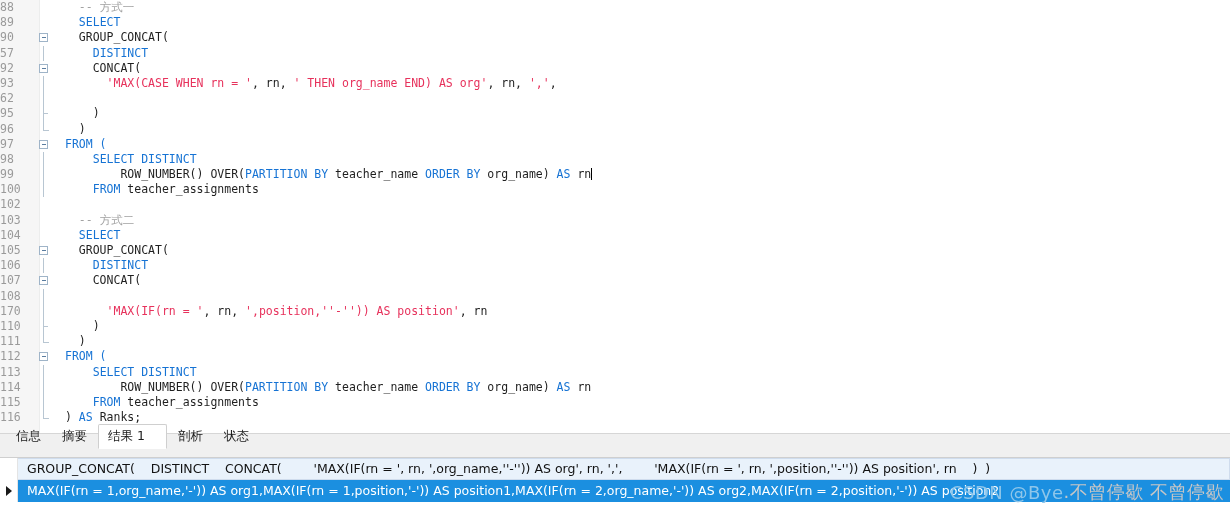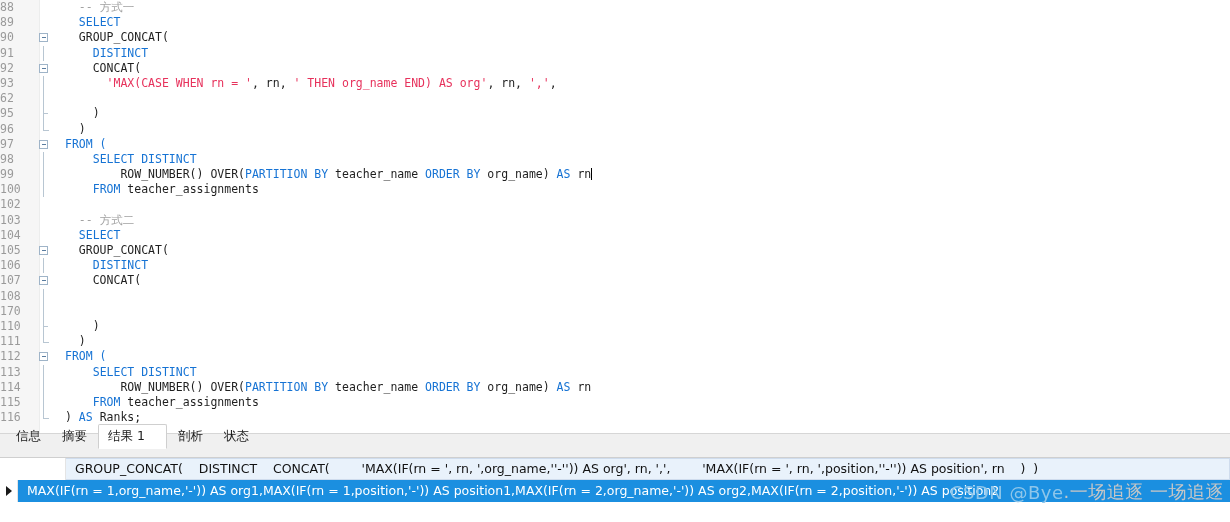--- a/index.html
+++ b/index.html
@@ -169,21 +169,20 @@
     position: relative;
     height: 64px;
     background: #ffffff;
     overflow: hidden;
   }
   .grid-header {
     position: relative;
     display: flex;
     height: 22px;
     background: #ffffff;
-    padding-left: 48px;
   }
   .hdr-corner {
     width: 18px;
     height: 22px;
     background: #ffffff;
     border-right: 1px solid #e4e4e4;
     box-sizing: border-box;
     flex: 0 0 18px;
   }
   .hdr-cell {
@@ -259,38 +258,38 @@
 </style>
 </head>
 <body>
 
 <div id="editor">
   <div id="gutter-bg"></div>
   <div id="code-lines">
       <div class="line"><span class="ln">88</span><span class="code"><span class="pln">  </span><span class="cmt">-- 方式一</span></span></div>
       <div class="line"><span class="ln">89</span><span class="code"><span class="pln">  </span><span class="kw">SELECT</span></span></div>
       <div class="line"><span class="ln">90</span><span class="foldbox"></span><span class="code"><span class="pln">  GROUP_CONCAT(</span></span></div>
-      <div class="line"><span class="ln">91</span><span class="foldline"></span><span class="code"><span class="pln">    </span><span class="kw">DISTINCT</span></span></div>
+      <div class="line"><span class="ln">57</span><span class="foldline"></span><span class="code"><span class="pln">    </span><span class="kw">DISTINCT</span></span></div>
       <div class="line"><span class="ln">92</span><span class="foldbox"></span><span class="code"><span class="pln">    CONCAT(</span></span></div>
       <div class="line"><span class="ln">93</span><span class="foldline"></span><span class="code"><span class="pln">      </span><span class="str">'MAX(CASE WHEN rn = '</span><span class="pln">, rn, </span><span class="str">' THEN org_name END) AS org'</span><span class="pln">, rn, </span><span class="str">','</span><span class="pln">,</span></span></div>
       <div class="line"><span class="ln">62</span><span class="foldline"></span></div>
       <div class="line"><span class="ln">95</span><span class="foldtick"></span><span class="code"><span class="pln">    )</span></span></div>
       <div class="line"><span class="ln">96</span><span class="foldend"></span><span class="code"><span class="pln">  )</span></span></div>
       <div class="line"><span class="ln">97</span><span class="foldbox"></span><span class="code"><span class="kw">FROM (</span></span></div>
       <div class="line"><span class="ln">98</span><span class="foldline"></span><span class="code"><span class="pln">    </span><span class="kw">SELECT DISTINCT</span></span></div>
       <div class="line"><span class="ln">99</span><span class="foldline"></span><span class="code"><span class="pln">        ROW_NUMBER() OVER(</span><span class="kw">PARTITION BY</span><span class="pln"> teacher_name </span><span class="kw">ORDER BY</span><span class="pln"> org_name) </span><span class="kw">AS</span><span class="pln"> rn</span><span class="caret"></span></span></div>
       <div class="line"><span class="ln">100</span><span class="foldline"></span><span class="code"><span class="pln">    </span><span class="kw">FROM</span><span class="pln"> teacher_assignments</span></span></div>
       <div class="line"><span class="ln">102</span><span class="code"><span class="pln"></span></span></div>
       <div class="line"><span class="ln">103</span><span class="code"><span class="pln">  </span><span class="cmt">-- 方式二</span></span></div>
       <div class="line"><span class="ln">104</span><span class="code"><span class="pln">  </span><span class="kw">SELECT</span></span></div>
       <div class="line"><span class="ln">105</span><span class="foldbox"></span><span class="code"><span class="pln">  GROUP_CONCAT(</span></span></div>
       <div class="line"><span class="ln">106</span><span class="foldline"></span><span class="code"><span class="pln">    </span><span class="kw">DISTINCT</span></span></div>
       <div class="line"><span class="ln">107</span><span class="foldbox"></span><span class="code"><span class="pln">    CONCAT(</span></span></div>
       <div class="line"><span class="ln">108</span><span class="foldline"></span></div>
-      <div class="line"><span class="ln">170</span><span class="foldline"></span></div>
+      <div class="line"><span class="ln">170</span><span class="foldline"></span><span class="code"><span class="pln">      </span><span class="str">'MAX(IF(rn = '</span><span class="pln">, rn, </span><span class="str">',position,''-'')) AS position'</span><span class="pln">, rn</span></span></div>
       <div class="line"><span class="ln">110</span><span class="foldtick"></span><span class="code"><span class="pln">    )</span></span></div>
       <div class="line"><span class="ln">111</span><span class="foldend"></span><span class="code"><span class="pln">  )</span></span></div>
       <div class="line"><span class="ln">112</span><span class="foldbox"></span><span class="code"><span class="kw">FROM (</span></span></div>
       <div class="line"><span class="ln">113</span><span class="foldline"></span><span class="code"><span class="pln">    </span><span class="kw">SELECT DISTINCT</span></span></div>
       <div class="line"><span class="ln">114</span><span class="foldline"></span><span class="code"><span class="pln">        ROW_NUMBER() OVER(</span><span class="kw">PARTITION BY</span><span class="pln"> teacher_name </span><span class="kw">ORDER BY</span><span class="pln"> org_name) </span><span class="kw">AS</span><span class="pln"> rn</span></span></div>
       <div class="line"><span class="ln">115</span><span class="foldline"></span><span class="code"><span class="pln">    </span><span class="kw">FROM</span><span class="pln"> teacher_assignments</span></span></div>
       <div class="line"><span class="ln">116</span><span class="foldend"></span><span class="code"><span class="pln">) </span><span class="kw">AS</span><span class="pln"> Ranks;</span></span></div>
     </div>
 </div>
 
@@ -314,15 +313,15 @@
   <div class="grid-row">
     <div class="row-indicator">
       <span class="arrow"></span>
     </div>
     <div class="row-cell">MAX(IF(rn = 1,org_name,'-')) AS org1,MAX(IF(rn = 1,position,'-')) AS position1,MAX(IF(rn = 2,org_name,'-')) AS org2,MAX(IF(rn = 2,position,'-')) AS position2</div>
   </div>
 
   <div class="grid-rest"></div>
 
   <div id="watermark">
-    <span class="wm-on-blue">CSDN @Bye</span><span>.一场追逐 一场追逐</span>
+    <span class="wm-on-blue">CSDN @Bye</span><span>.不曾停歇 不曾停歇</span>
   </div>
 </div>
 
 </body></html>

